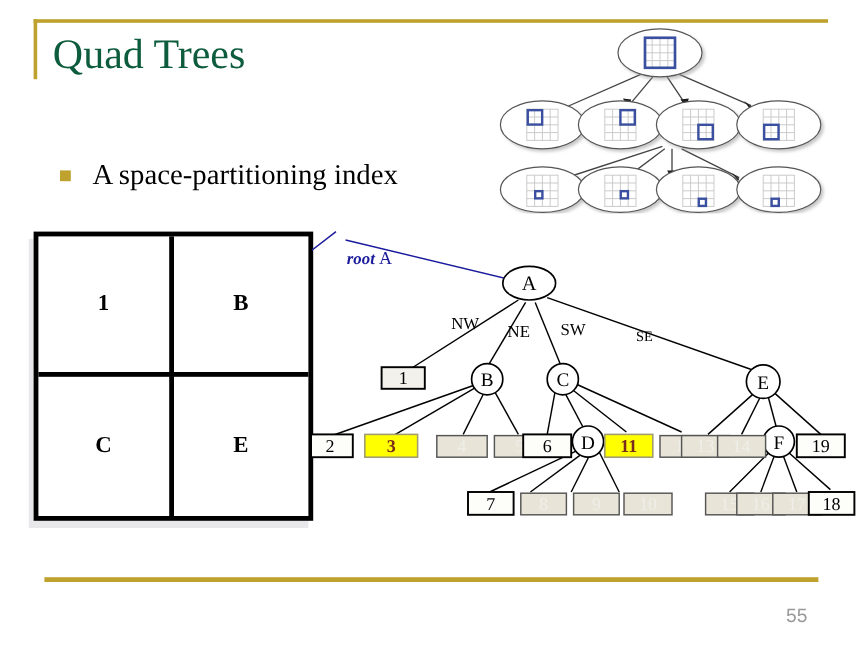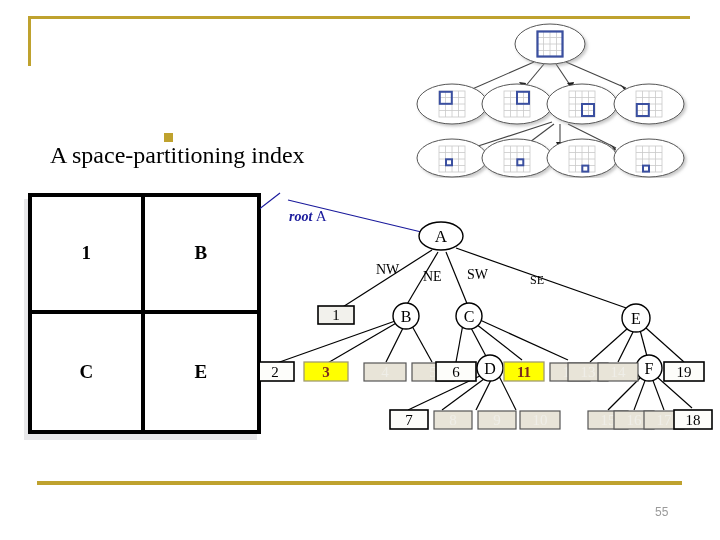--- a/index.html
+++ b/index.html
@@ -19,21 +19,21 @@
 
   
   .title{
     position:absolute;left:44px;top:26px;
     font-size:35px;color:#0d5c3d;
     font-family:"Liberation Serif", serif;
     letter-spacing:0px;white-space:nowrap;
   }
 
   
-  .bullet-row{position:absolute;left:50px;top:133px;display:flex;align-items:center;flex-direction:column;}
+  .bullet-row{position:absolute;left:50px;top:133px;display:flex;align-items:center;}
   .bullet-sq{width:9px;height:9px;background:#bfa22e;margin-right:18px;}
   .bullet-text{font-size:24px;color:#000;white-space:nowrap;}
 
   
   .quad-wrap{position:absolute;left:28px;top:193px;width:233px;height:241px;}
   .quad-shadow{position:absolute;left:-4px;top:6px;width:233px;height:241px;background:#e8e8ea;}
   .quad-grid{
     position:absolute;left:0;top:0;width:233px;height:241px;
     box-sizing:border-box;border:4px solid #000;background:#fff;
     display:grid;grid-template-columns:1fr 1fr;grid-template-rows:1fr 1fr;
@@ -65,20 +65,21 @@
 </style>
 </head>
 <body>
 
 <div class="slide">
 
   <div class="top-rule"></div>
   <div class="left-rule"></div>
   <div class="bottom-rule"></div>
 
+  <div class="title">Quad Trees</div>
 
   <div class="bullet-row">
     <span class="bullet-sq"></span>
     <span class="bullet-text">A space-partitioning index</span>
   </div>
 
   <div class="quad-wrap">
     <div class="quad-shadow"></div>
     <div class="quad-grid">
       <div class="quad-cell c0">1</div>
@@ -367,15 +368,15 @@
         <rect x="384" y="223" width="40" height="18" fill="#e8e4d8" stroke="#555" stroke-width="1.2"></rect>
         <text x="404" y="237" font-size="15" text-anchor="middle" fill="#efeee8">17</text>
       </g>
       <g>
         <rect x="414" y="222" width="38" height="19" fill="#fdfdfa" stroke="#000" stroke-width="1.6"></rect>
         <text x="433" y="237" font-size="15" text-anchor="middle" fill="#000">18</text>
       </g>
     </svg>
   </div>
 
-  <div style="position:absolute;left:655px;top:505px;font-size:12px;color:#9a9a9a;font-family:'Liberation Sans',sans-serif;">55</div>
+  <div style="position:absolute;left:655px;top:505px;font-size:16px;color:#9a9a9a;font-family:'Liberation Sans',sans-serif;">55</div>
 
 </div>
 
 </body></html>

